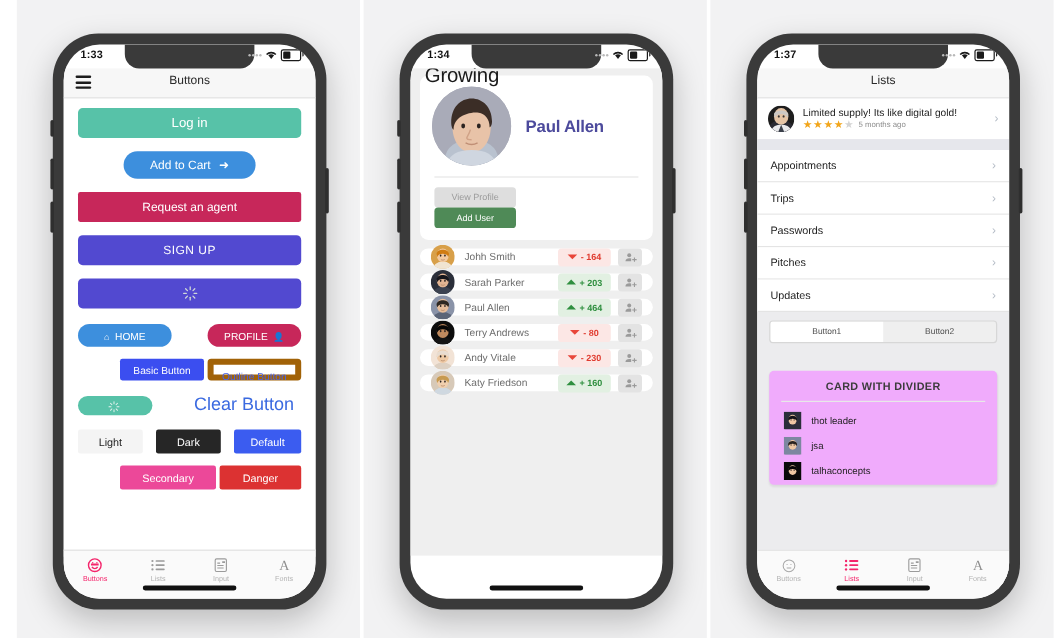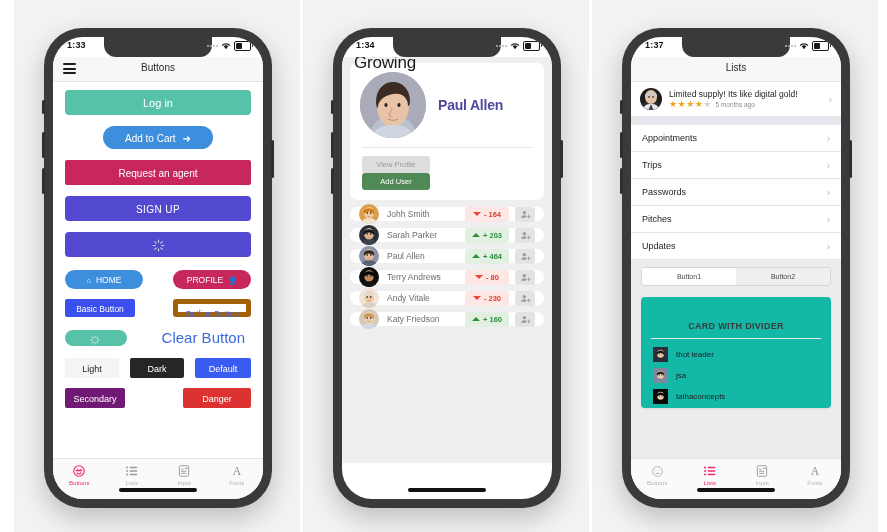--- a/index.html
+++ b/index.html
@@ -83,23 +83,23 @@
 
   .b-basic{width:70px;height:18px;line-height:18px;background:#3b4ef0;border-radius:2px;font-size:8.5px;}
   .b-outline{width:78px;height:18px;line-height:18px;background:#fff;border:5px solid #a16207;color:#4a63e8;border-radius:3px;font-size:8.5px;box-sizing:border-box;}
 
   .b-spin2{width:62px;height:16px;background:#57c2a8;border-radius:9px;display:flex;align-items:center;justify-content:center;}
   .b-clear{background:transparent;color:#3b6ae0;font-size:15px;width:auto;text-align:center;}
 
   .b-light{width:54px;height:20px;line-height:20px;background:#f4f4f4;color:#222;border-radius:2px;font-size:9px;}
   .b-dark{width:54px;height:20px;line-height:20px;background:#262626;border-radius:2px;font-size:9px;}
   .b-default{width:56px;height:20px;line-height:20px;background:#3b5cf0;border-radius:2px;font-size:9px;}
-  .b-secondary{width:60px;height:20px;line-height:20px;background:#701a75;border-radius:2px;font-size:9px;}
+  .b-secondary{width:80px;height:20px;line-height:20px;background:#ec4899;border-radius:2px;font-size:9px;}
   .b-danger{width:68px;height:20px;line-height:20px;background:#dc3232;border-radius:2px;font-size:9px;}
-  .mt10{margin-top:10px;}
+  .mt10{margin-top:10px;margin-left:35px;}
   .mt11{margin-top:11px;}
 
   
   .tabbar{position:absolute;left:0;right:0;bottom:0;height:40px;background:#fafafa;
           border-top:1px solid #e2e2e2;display:flex;z-index:25;}
   .tab{flex:1;display:flex;flex-direction:column;align-items:center;justify-content:center;
        gap:2px;padding-bottom:8px;cursor:pointer;}
   .tab .lbl{font-size:6px;color:#b4b4b4;}
   .tab.active .lbl{color:#f4256b;}
   .tab .gl{height:14px;display:flex;align-items:center;}
@@ -142,21 +142,21 @@
 
   .gap{height:9px;background:#e6e7ec;}
   .lrow{background:#fff;height:26px;display:flex;align-items:center;padding:0 11px;border-bottom:1px solid #e4e4e4;}
   .lrow .lbl{flex:1;font-size:9px;color:#1d1d1d;}
 
   .segwrap{padding:7px 10px 0;}
   .seg{display:flex;border:1px solid #d7d7d7;border-radius:3px;overflow:hidden;background:#efefef;}
   .seg div{flex:1;text-align:center;font-size:7px;color:#4a4a4a;padding:5px 0;cursor:pointer;}
   .seg div.on{background:#fff;}
 
-  .dcard{background:#14b8a6;border-radius:4px;margin:11px 10px 0;padding:24px 0 0;box-shadow:0 1px 2px rgba(0,0,0,.08);}
+  .dcard{background:#f0abfc;border-radius:4px;margin:23px 10px 0;padding:8px 0 0;box-shadow:0 1px 2px rgba(0,0,0,.08);}
   .dcard h4{margin:0;text-align:center;font-size:9px;color:#3c3c3c;font-weight:bold;letter-spacing:.3px;}
   .dcard .dv{height:1px;background:#e8e8e8;margin:7px 10px 6px;}
   .drow{display:flex;align-items:center;gap:8px;padding:2px 12px 4px;}
   .drow .th{width:15px;height:15px;flex:none;overflow:hidden;}
   .drow .nm{font-size:8px;color:#1d1d1d;}
 
   
   .face{width:100%;height:100%;display:block;}
 </style>
 </head>

